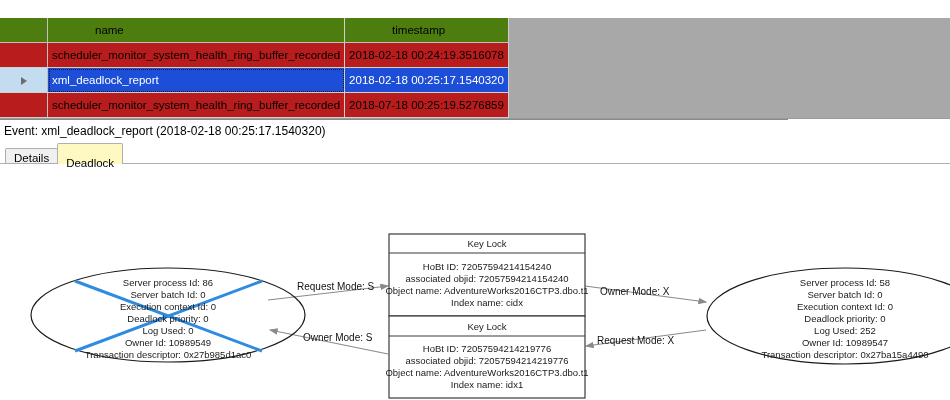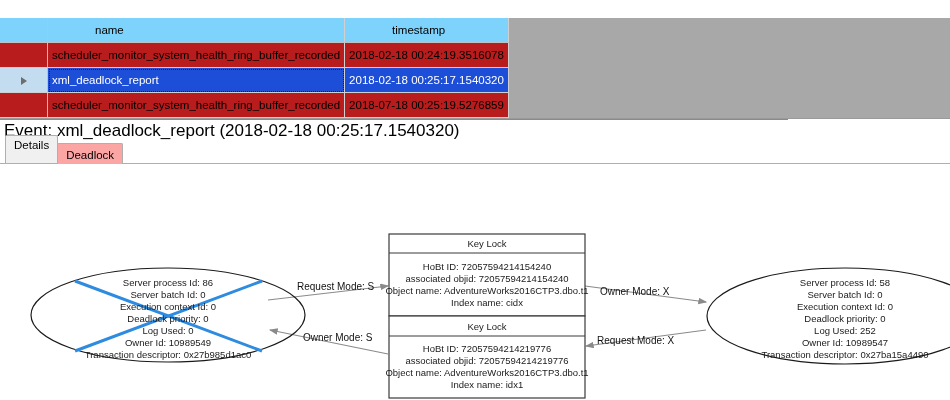--- a/index.html
+++ b/index.html
@@ -60,21 +60,21 @@
     padding: 0 4px;
     text-align: left;
     font-weight: normal;
     white-space: nowrap;
     overflow: hidden;
     background: #b91c1c;
     vertical-align: middle;
   }
   table.grid tr.hdr th {
     border-bottom: 1px solid #C0C0C0;
-    background: #7dd3fc;
+    background: #4d7c0f;
     color: #000;
     padding-left: 47px;
   }
   table.grid td.sel-cell, table.grid th.sel-cell {
     padding: 0;
     text-align: center;
     border-right: 1px solid #C0C0C0;
   }
   tr.selected td.sel-cell {
     background: #C3DCF0;
@@ -99,21 +99,21 @@
   
   .event-bar {
     position: absolute;
     left: 0; top: 119px;
     width: 788px; height: 22px;
     border-top: 1px solid #8a8a8a;
     box-sizing: border-box;
     display: flex;
     align-items: center;
     padding-left: 4px;
-    font-size: 17px;
+    font-size: 12px;
     background: #ffffff;
   }
 
   
   .tabstrip {
     position: absolute;
     left: 0; top: 141px;
     width: 950px; height: 23px;
     box-sizing: border-box;
     display: flex;
@@ -122,29 +122,29 @@
     background: #ffffff;
   }
   .tab {
     border: 1px solid #AFAFAF;
     border-bottom: none;
     background: #F0F0F0;
     padding: 2px 8px 2px 8px;
     font-size: 11.5px;
     line-height: 14px;
     margin-right: -1px;
-    height: 29px;
+    height: 16px;
     box-sizing: border-box;
     border-radius: 2px 2px 0 0;
     color: #000;
   }
   .tab.active {
-    background: #fca5a5;
+    background: #fef9c3;
     height: 21px;
-    padding-top: 4px;
+    padding-top: 12px;
     position: relative;
     z-index: 3;
   }
 
   
   .canvas {
     position: absolute;
     left: 0; top: 163px;
     width: 950px; height: 237px;
     background: #ffffff;

